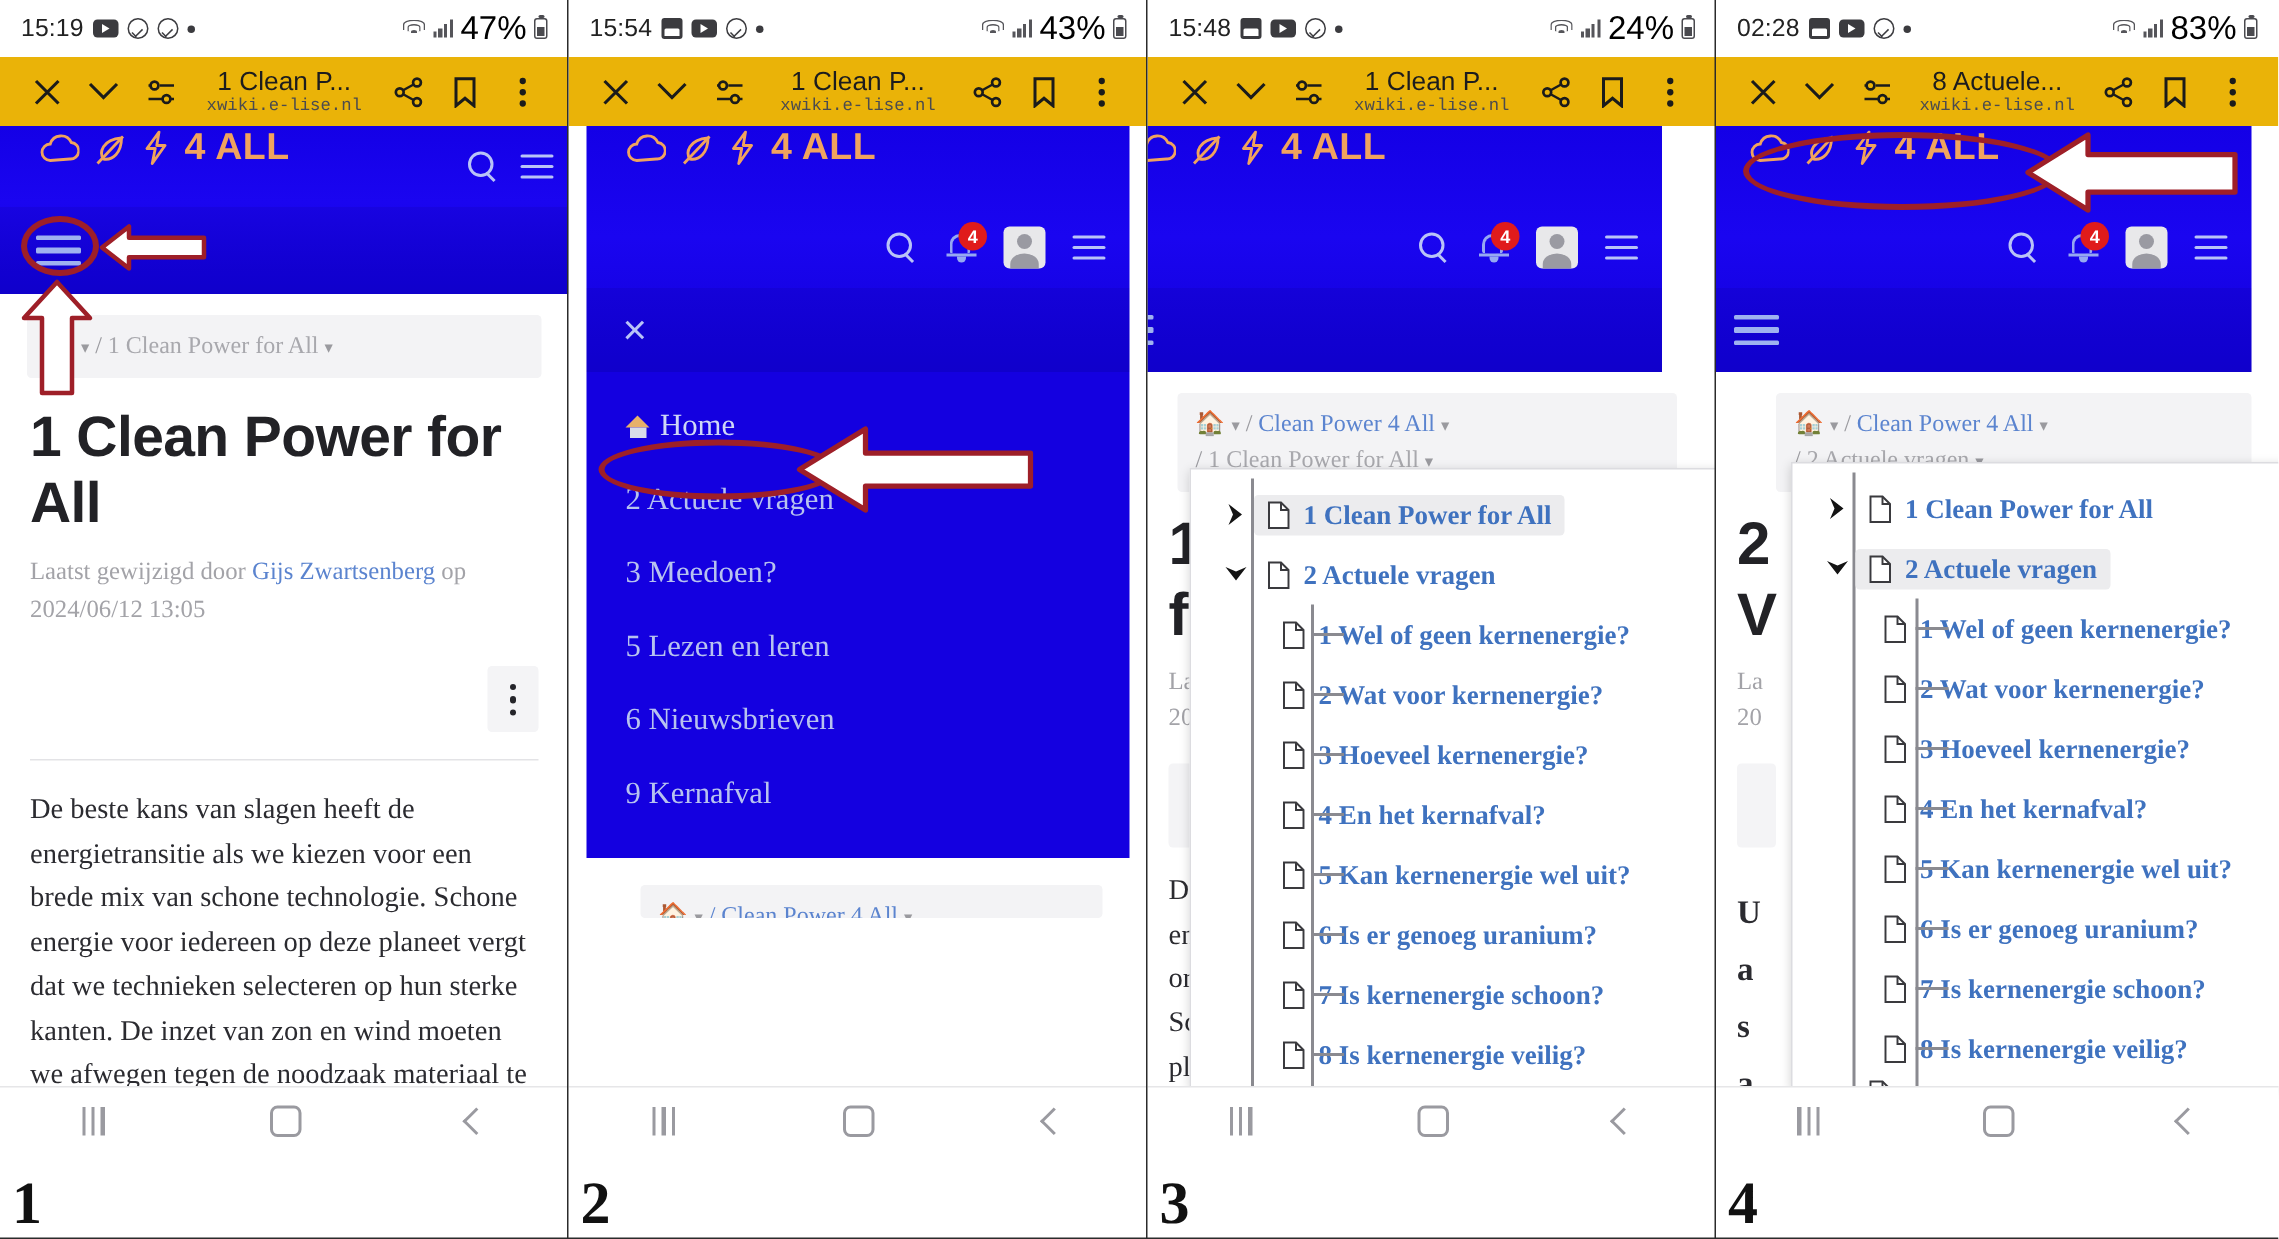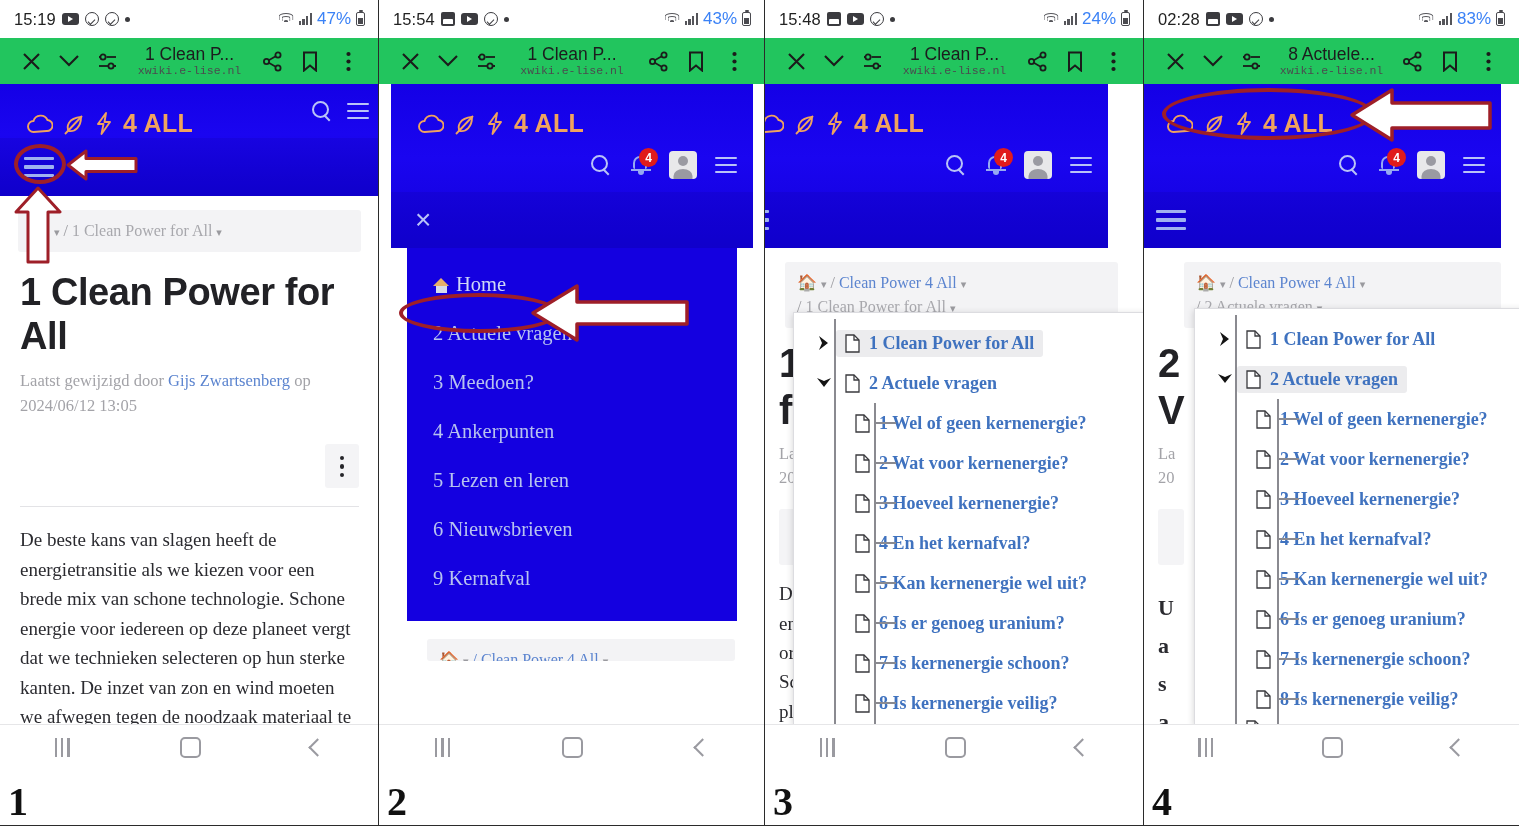--- a/index.html
+++ b/index.html
@@ -41,39 +41,39 @@
     border:1.6px solid #55555a; border-bottom:none; border-radius:50% 50% 0 0; }
   .ico-wifi span:nth-child(1){ width:15px; height:7px; top:0; }
   .ico-wifi span:nth-child(2){ width:9px; height:4.5px; top:3.5px; }
   .ico-wifi span:nth-child(3){ width:4px; height:2.5px; top:7px; background:#55555a; border:none; border-radius:50% 50% 0 0; }
   .ico-sig { display:flex; align-items:flex-end; gap:1.2px; height:12px; }
   .ico-sig i { width:2.4px; background:#55555a; display:block; }
   .ico-sig i:nth-child(1){ height:4px; }
   .ico-sig i:nth-child(2){ height:6.5px; }
   .ico-sig i:nth-child(3){ height:9px; }
   .ico-sig i:nth-child(4){ height:12px; }
-  .sb-batt { font-size:17px; color:#3b82f6; }
+  .sb-batt { font-size:22px; color:#000000; }
   .ico-batt { width:9px; height:14px; border:1.5px solid #4a4a4f; border-radius:2px; position:relative; }
   .ico-batt::before { content:""; position:absolute; left:2px; top:-3px; width:4px; height:2px; background:#4a4a4f; border-radius:1px; }
   .ico-batt::after { content:""; position:absolute; left:0.6px; bottom:0.6px; right:0.6px; height:52%; background:#4a4a4f; }
 
   
-  .chrome { height:46px; background:#22c55e; display:flex; align-items:center;
+  .chrome { height:46px; background:#eab308; display:flex; align-items:center;
     padding:0 12px; gap:0;justify-content:flex-end; }
   .cbtn { flex:0 0 auto; display:flex; align-items:center; justify-content:center;
     width:38px; height:38px; color:#1b1b1b; }
   .cbtn svg { display:block; }
   .ctitle { flex:1 1 auto; text-align:center; line-height:1.05; padding:0 2px; overflow:hidden; }
   .ctitle .t1 { font-size:17.5px; color:#1c1c1e; white-space:nowrap; }
   .ctitle .t2 { font-size:11.5px; color:#4b4b4f; white-space:nowrap; margin-top:1px;font-family:Liberation Mono, monospace; }
 
   
   .site-hd { background:linear-gradient(180deg,#1400e6 0%,#1a05f0 45%,#1100d8 100%);
     position:relative; }
-  .brandrow { height:54px; display:flex; align-items:flex-end; padding-left:26px; position:relative; }
+  .brandrow { height:54px; display:flex; align-items:flex-start; padding-left:26px; position:relative; }
   .brand { display:flex; align-items:center; gap:10px; color:#f0a35e; font-size:25px;
     font-weight:600; letter-spacing:.3px; white-space:nowrap; }
   .brand .glyph { display:inline-flex; }
   .hdr-actions { position:absolute; right:10px; top:0; height:54px; display:flex;
     align-items:center; gap:14px; }
   .hdr-actions2 { height:54px; display:flex; align-items:center; justify-content:flex-end;
     gap:18px; padding-right:16px; }
   .ico-search { width:22px; height:22px; position:relative; }
   .ico-search::before { content:""; position:absolute; left:1px; top:1px; width:13px; height:13px;
     border:2.2px solid #b9c3f7; border-radius:50%; }
@@ -445,25 +445,24 @@
               <i></i>
               <i></i>
               <i></i>
             </span>
         </div>
         <div class="subbar" style="height:56px;">
           <span class="ico-x-white">×</span>
         </div>
       </div>
 
-      <div class="drawer" style="margin:0 28px;">
+      <div class="drawer" style="margin:0 12px;">
         <a href="#" class="home"><span class="home-ico"></span><span>Home</span></a>
         <a href="#">2 Actuele vragen</a>
         <a href="#">3 Meedoen?</a>
-        <a href="#">4 Ankerpunten</a>
         <a href="#">5 Lezen en leren</a>
         <a href="#">6 Nieuwsbrieven</a>
         <a href="#">9 Kernafval</a>
       </div>
 
       <div class="crumbbar" style="margin:18px 30px 0 48px; overflow:hidden; height:22px;">
         <span class="home-b">🏠</span>
         <span class="caret">▾</span>
         <span class="lnk">/ Clean Power 4 All</span>
         <span class="caret">▾</span>

